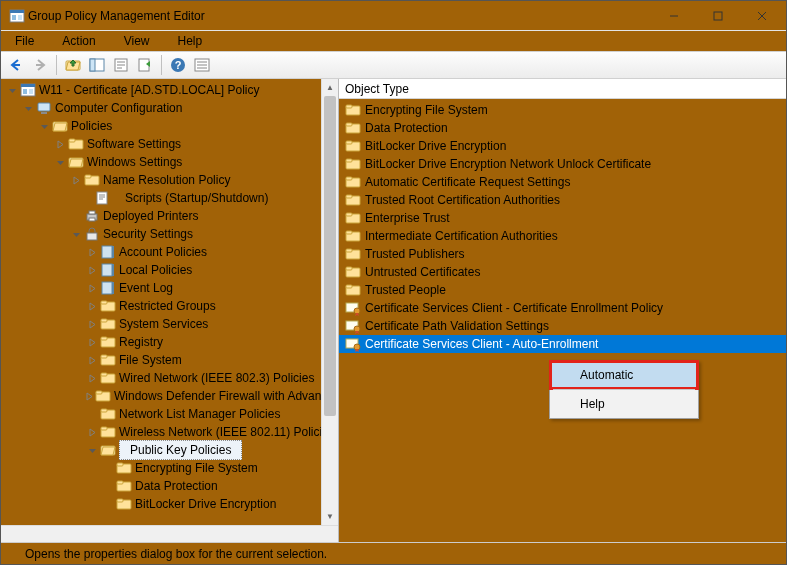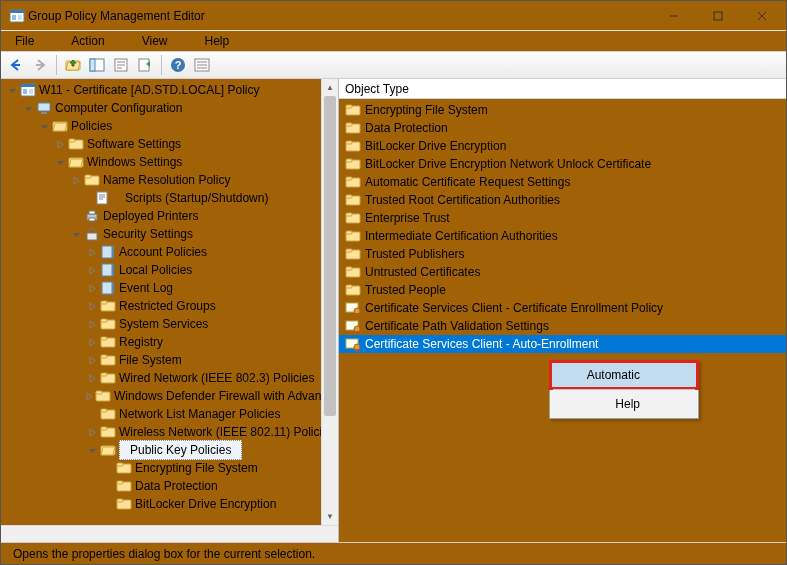--- a/index.html
+++ b/index.html
@@ -6,34 +6,34 @@
   html, body { margin: 0; padding: 0; font-family: "Segoe UI", Tahoma, sans-serif; font-size: 12px; color: #000; background: #fff; }
   .window { width: 787px; height: 565px; border: 1px solid #555; display: flex; flex-direction: column; background: #a16207; }
 
   
   .titlebar { height: 30px; display: flex; align-items: center; padding: 0 2px 0 8px; border-bottom: 1px solid #e4e4e4; }
   .titlebar .title { flex: 1; font-size: 12px; }
   .titlebar .win-btn { width: 44px; height: 28px; display: flex; align-items: center; justify-content: center; }
   .titlebar .win-btn svg { stroke: #333; stroke-width: 1; }
 
   
-  .menubar { height: 20px; display: flex; align-items: center; padding: 0 4px; gap: 17px; }
+  .menubar { height: 20px; display: flex; align-items: center; padding: 0 4px; gap: 8px; }
   .menubar .menu-item { padding: 2px 10px; font-size: 12px; }
 
   
   .toolbar { height: 28px; border-top: 1px solid #d0d0d0; border-bottom: 1px solid #d0d0d0; display: flex; align-items: center; padding: 0 4px; gap: 2px; background: linear-gradient(#fdfdfd,#ececec); }
   .tb-sep { width: 1px; height: 20px; background: #c0c0c0; margin: 0 3px; }
   .tb-btn { width: 22px; height: 22px; display: flex; align-items: center; justify-content: center; border: 1px solid transparent; border-radius: 2px; }
 
   
   .body { flex: 1; display: flex; min-height: 0; }
   .tree-pane { width: 338px; border-right: 1px solid #bbb; display: flex; flex-direction: column; min-height: 0; }
   .list-pane { flex: 1; display: flex; flex-direction: column; min-height: 0; }
 
-  .pane-scroll { flex: 1; overflow: hidden; position: relative; text-align: right; }
+  .pane-scroll { flex: 1; overflow: hidden; position: relative; }
   .tree { padding: 2px 0 2px 4px; font-size: 12px; line-height: 18px; white-space: nowrap; }
   .tree-row { display: flex; align-items: center; height: 18px; }
   .tw { width: 14px; height: 14px; display: flex; align-items: center; justify-content: center; font-size: 9px; margin-right: 1px; color: #595959; }
   .ic { width: 16px; height: 16px; margin-right: 3px; display: inline-flex; align-items: center; justify-content: center; }
   .sel { background: #edf3f9; border: 1px dotted #888; padding: 0 10px; }
 
   
   .list-header { height: 20px; border-bottom: 1px solid #d4d4d4; display: flex; align-items: center; padding: 0 6px; font-size: 12px; background: #fff; }
   .list { padding: 2px 0; font-size: 12px; }
   .list-row { display: flex; align-items: center; height: 18px; padding: 0 6px; white-space: nowrap; }
@@ -47,21 +47,21 @@
   .ctx-sep { height: 1px; background: #c8c8c8; margin: 2px 1px; }
   .red-box { border: 3px solid #e2231a; }
 
   
   .hscroll { height: 17px; border-top: 1px solid #ddd; background: #f0f0f0; position: relative; }
   .vscroll { position: absolute; right: 0; top: 0; bottom: 0; width: 17px; background: #f0f0f0; border-left: 1px solid #ddd; }
   .vthumb { position: absolute; left: 2px; right: 2px; background: #c2c2c2; border-radius: 2px; }
   .vbtn { position: absolute; left: 0; right: 0; height: 17px; display: flex; align-items: center; justify-content: center; font-size: 8px; color: #666; }
 
   
-  .statusbar { height: 22px; border-top: 1px solid #ccc; display: flex; align-items: center; padding: 0 12px; font-size: 12px; }
+  .statusbar { height: 22px; border-top: 1px solid #ccc; display: flex; align-items: center; padding: 0 24px; font-size: 12px; }
 
   
   svg { display: block; }
 </style>
 </head>
 <body>
 
 <svg width="0" height="0" style="position:absolute">
   <defs>
     <g id="i-folder">

